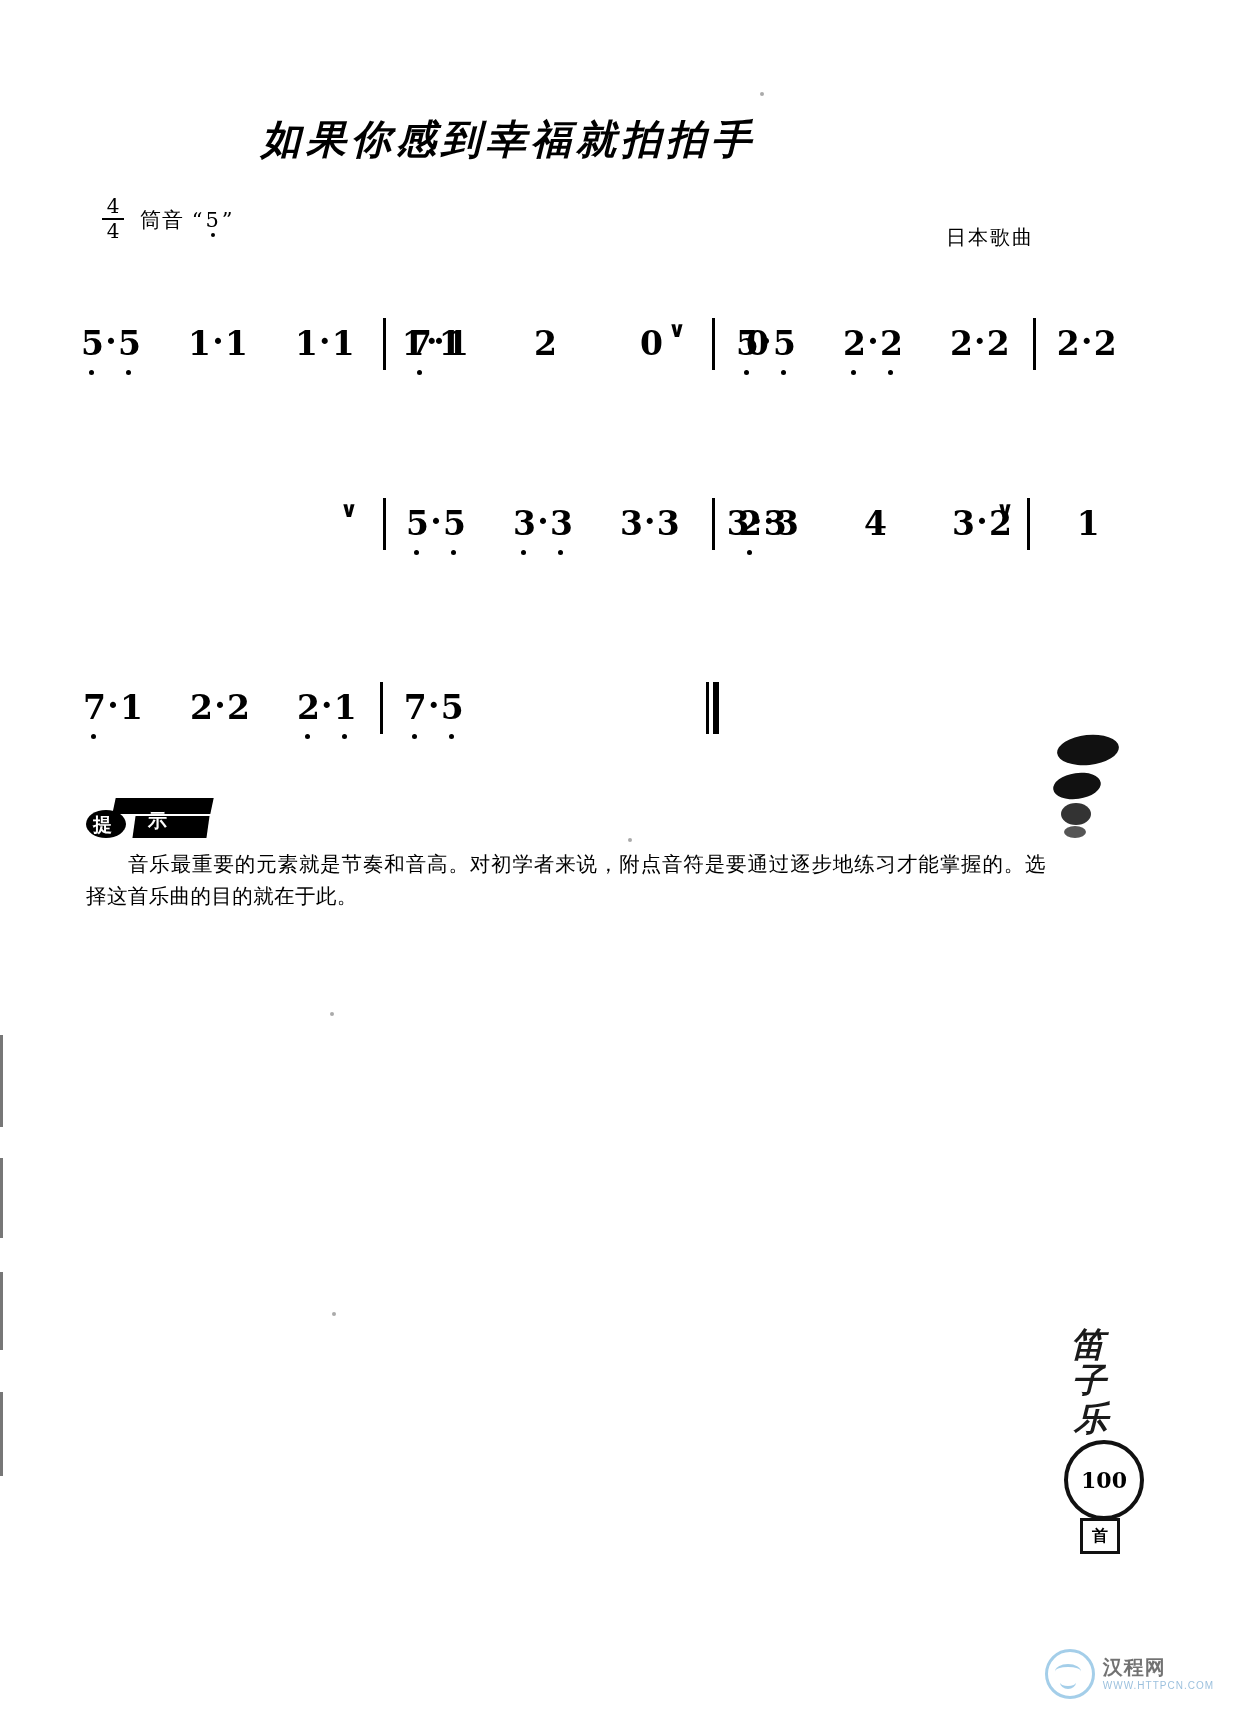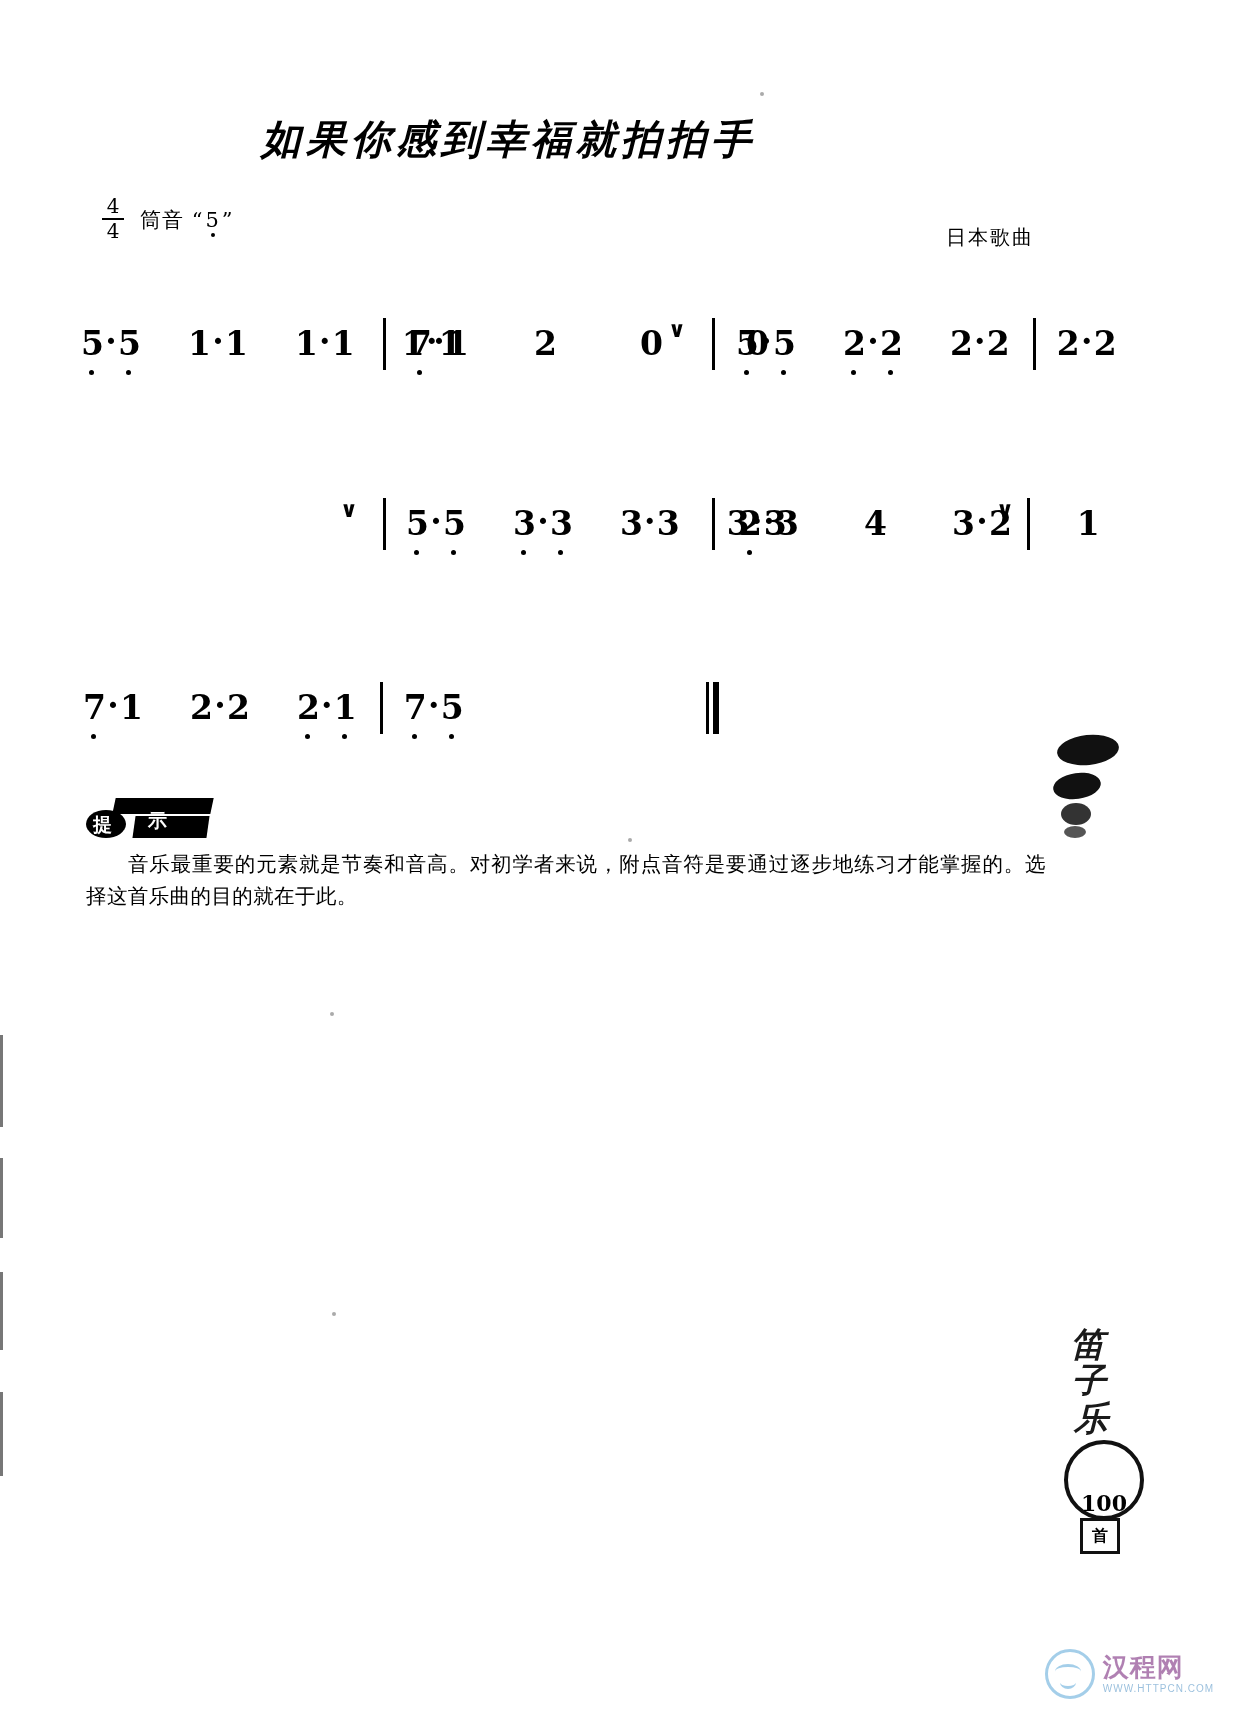--- a/index.html
+++ b/index.html
@@ -278,21 +278,20 @@
     border: 4px solid #111;
     border-radius: 50%;
   }
   .seal .circle .inner {
     position: absolute;
     left: 50%; top: 50%;
     transform: translate(-50%,-50%);
     font-family: "DejaVu Serif", serif;
     font-size: 22px;
     font-weight: bold;
-    margin-top: 23px;
   }
   .seal .box {
     position: absolute;
     left: 30px; top: 196px;
     width: 34px; height: 30px;
     border: 3px solid #111;
   }
   .seal .box .inner {
     position: absolute; left: 50%; top: 50%;
     transform: translate(-50%,-50%);
@@ -329,22 +328,22 @@
     position: absolute;
     left: 12px; top: 24px;
     width: 16px; height: 10px;
     border-bottom: 3px solid #5aa7d8;
     border-radius: 0 0 50% 50%;
   }
   .watermark .wm-txt {
     display: flex; flex-direction: column; line-height: 1.1;
   }
   .watermark .wm-name {
-    font-family: Liberation Serif, serif;
-    font-size: 26px; font-weight: bold; color: #701a75;
+    font-family: Liberation Mono, monospace;
+    font-size: 20px; font-weight: bold; color: #000000;
     letter-spacing: 1px;
   }
   .watermark .wm-url {
     font-family: Liberation Sans, sans-serif;
     font-size: 10px; color: #4b8ec2; letter-spacing: 1px; text-align: center;
   }
 </style>
 </head>
 <body>
 

